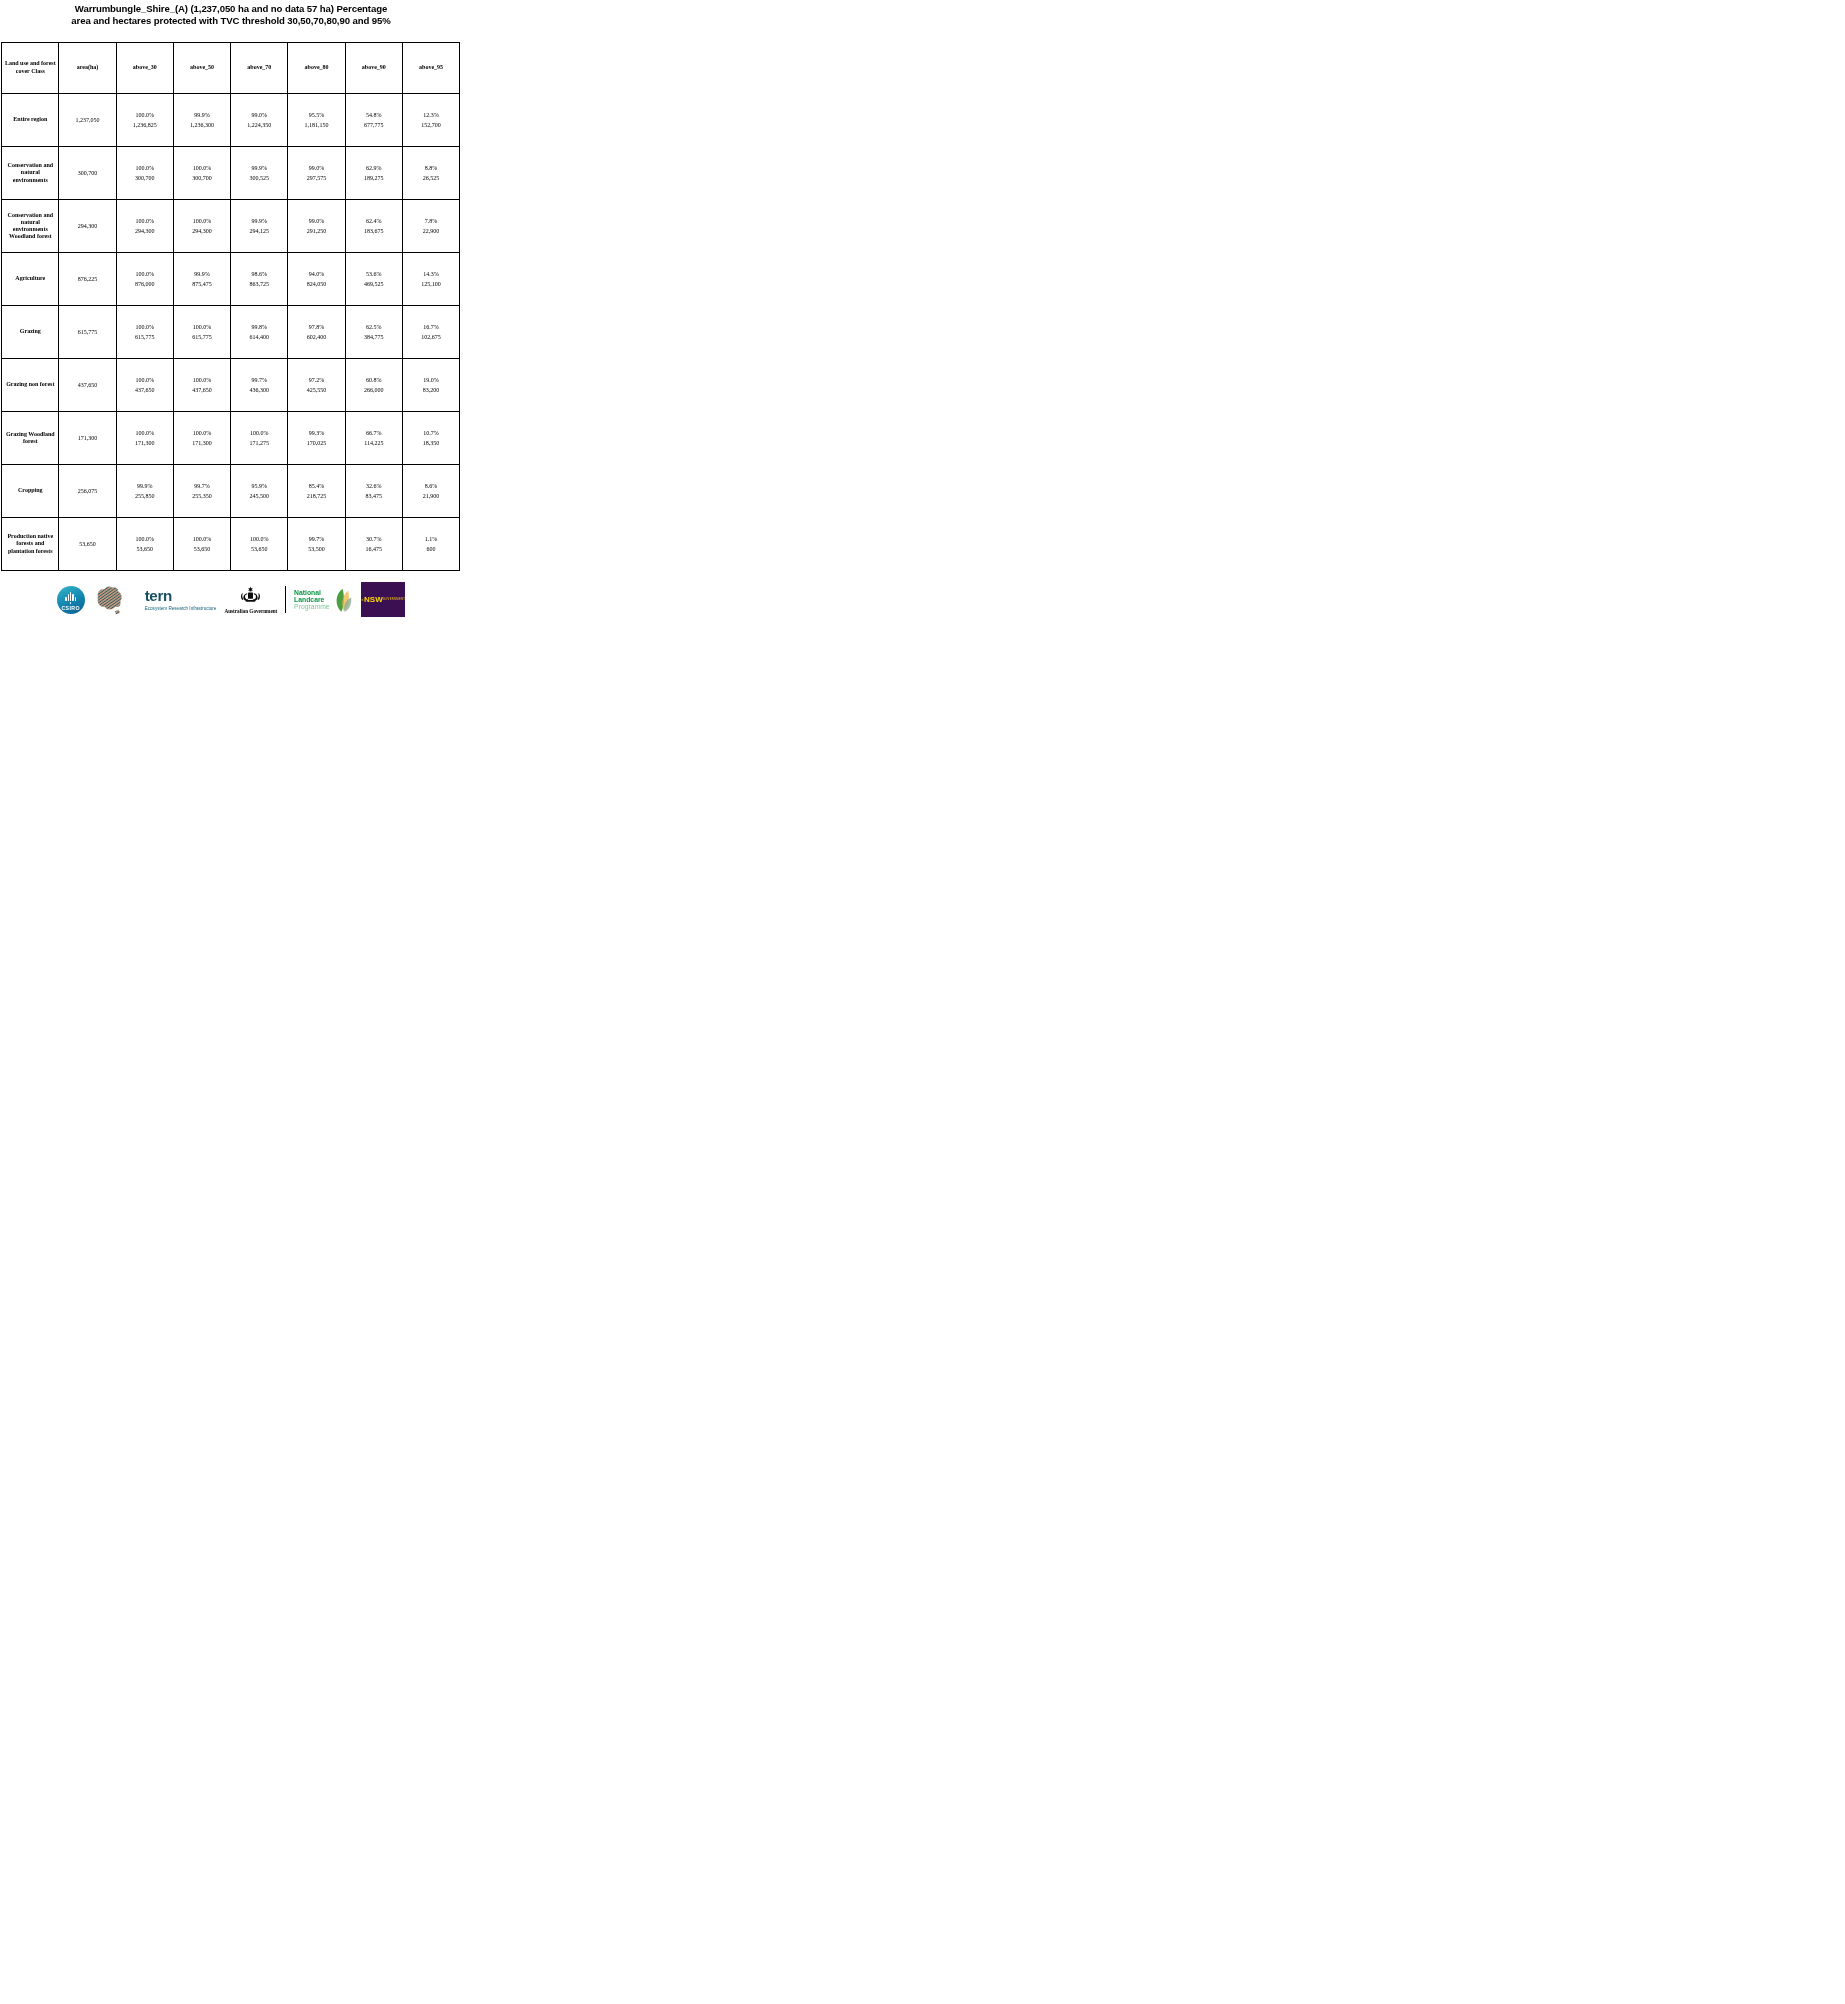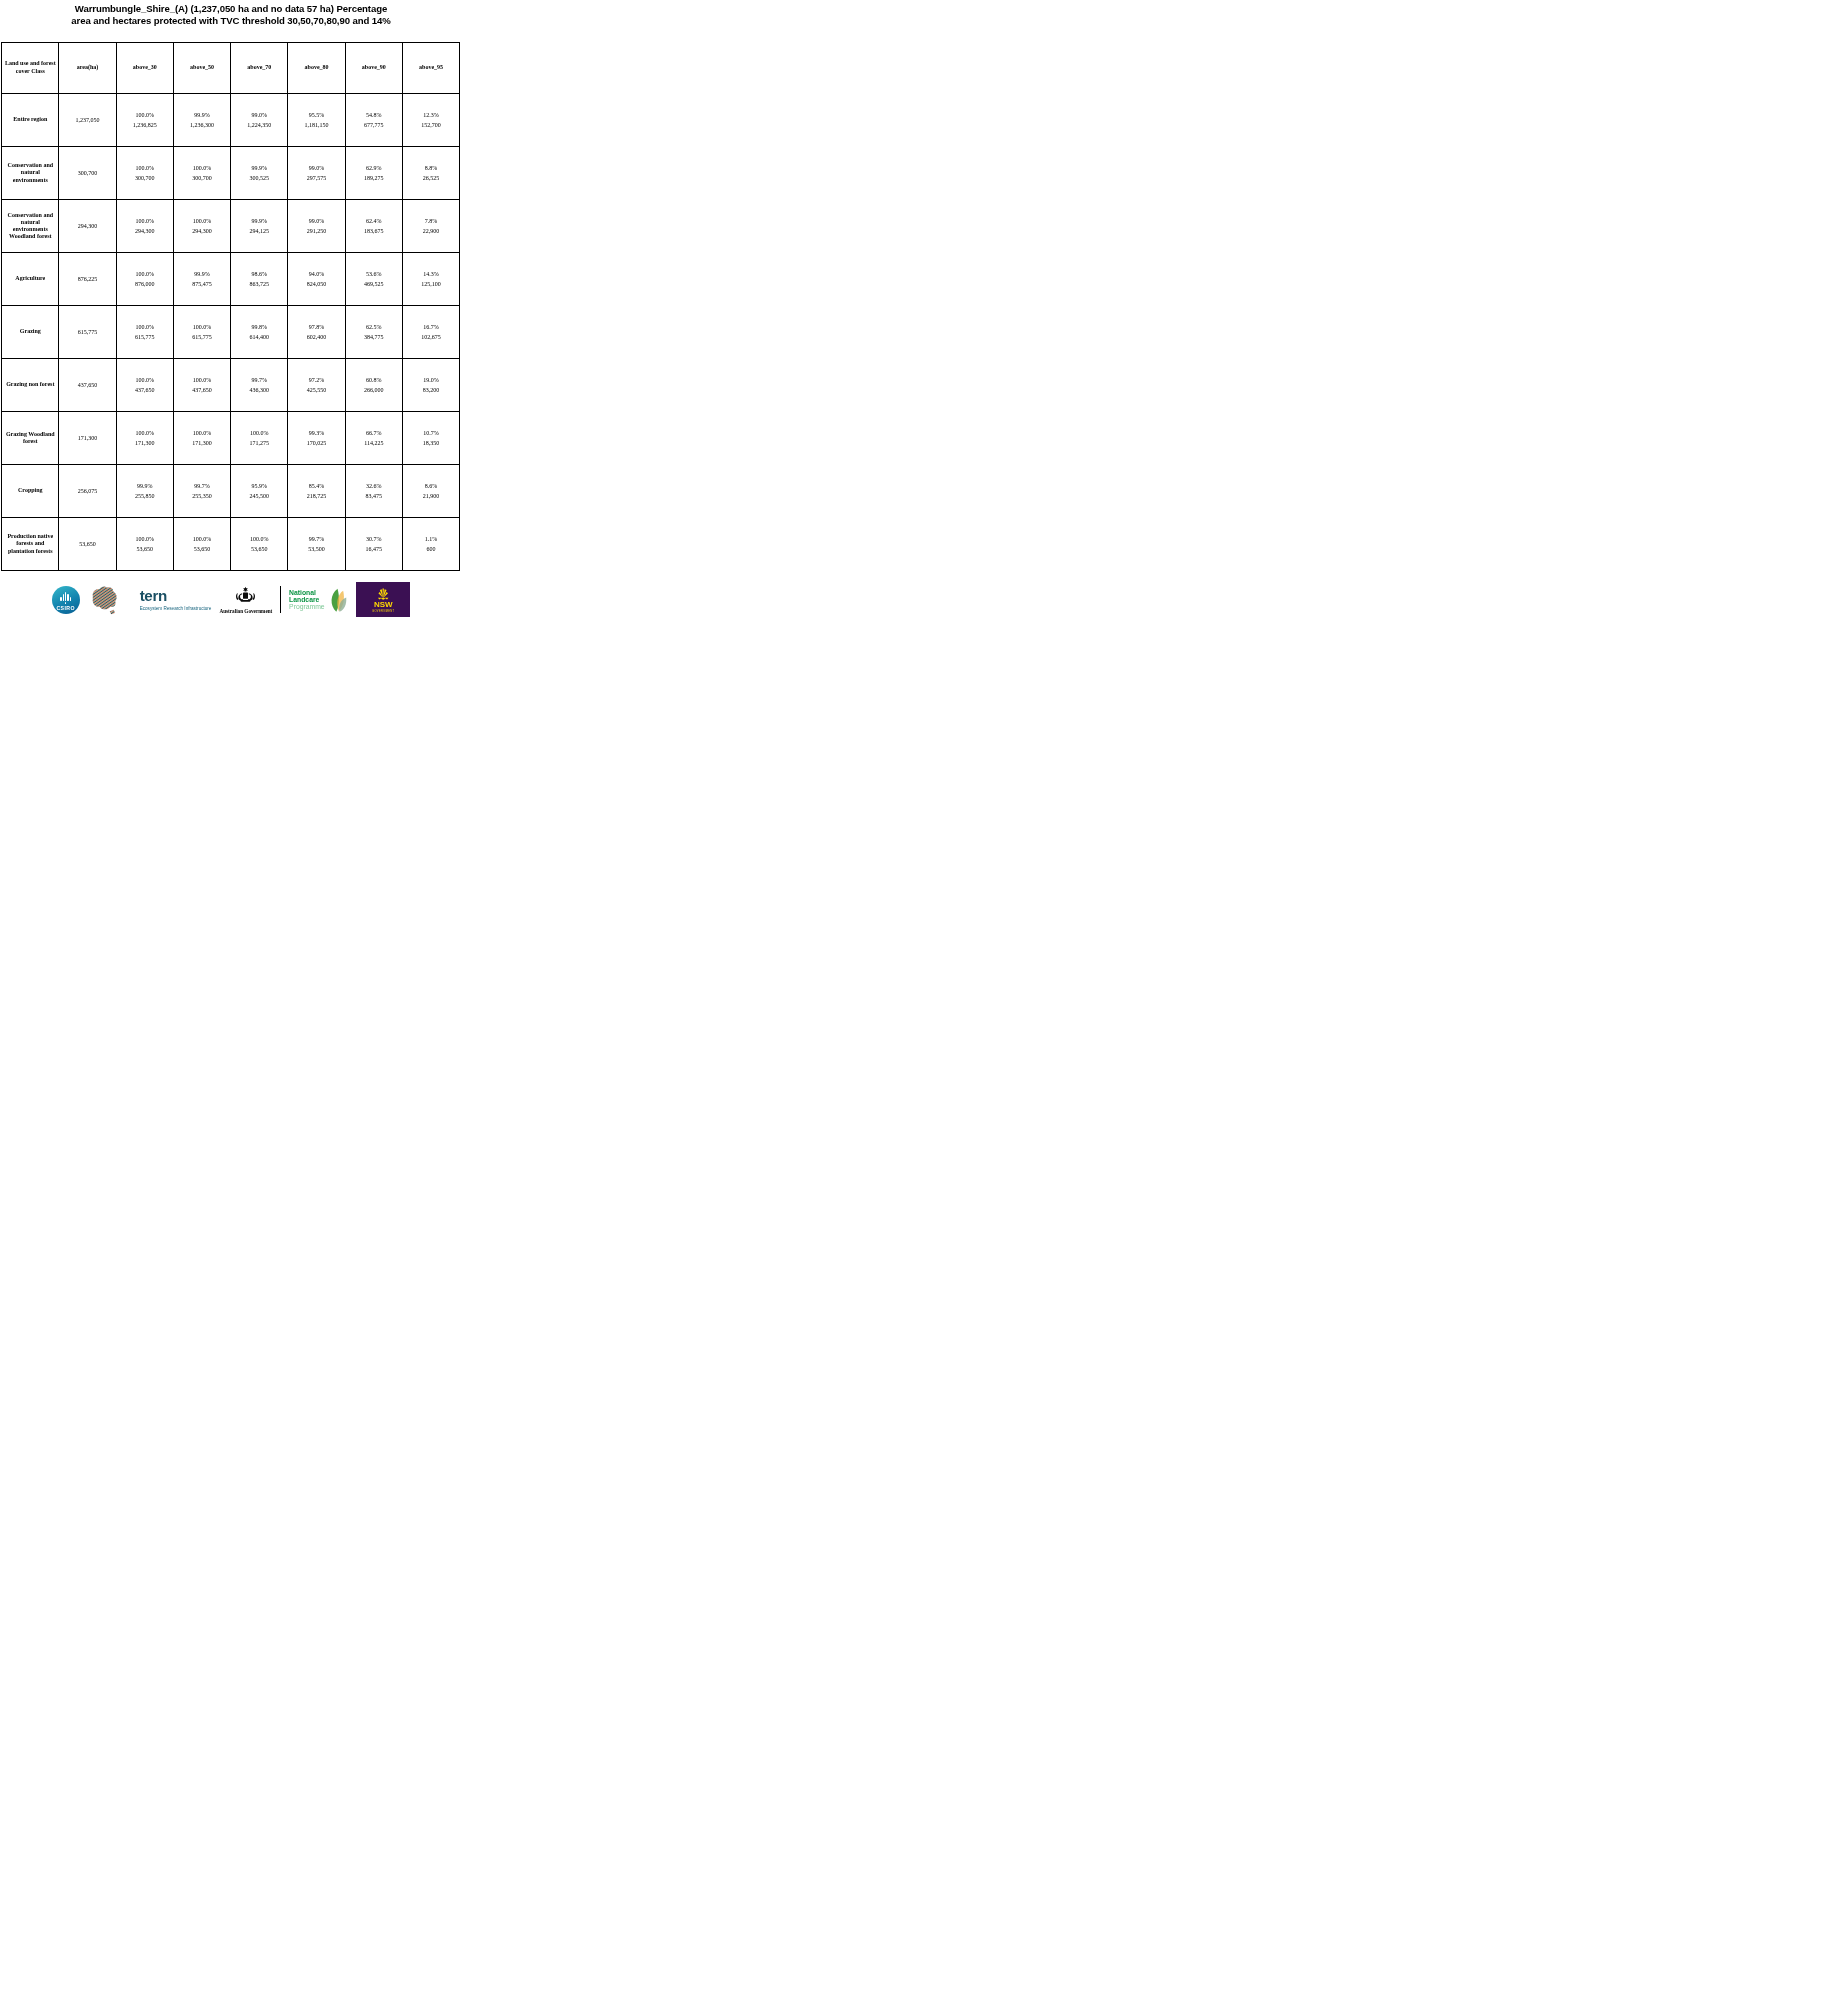--- a/index.html
+++ b/index.html
@@ -31,32 +31,32 @@
   .terntext{display:flex;flex-direction:column;align-items:flex-start;}
   .ternword{font-family:"Liberation Sans", sans-serif;font-weight:bold;font-size:15.2px;line-height:14.4px;color:#1a4f63;letter-spacing:-0.4px;}
   .ternsub{font-family:"Liberation Sans", sans-serif;font-size:4.6px;color:#17647e;margin-top:2.4px;}
   .ausgov{display:flex;flex-direction:column;align-items:center;}
   .ausgov .lbl{font-family:"Liberation Serif", serif;font-weight:bold;font-size:5.2px;margin-top:0.8px;white-space:nowrap;}
   .divider{width:0.8px;height:26.5px;background:#000;}
   .landcare{display:flex;align-items:center;gap:2px;}
   .lctext{display:flex;flex-direction:column;font-family:"Liberation Sans", sans-serif;font-weight:bold;font-size:6.8px;line-height:7.2px;}
   .lc1,.lc2{color:#0b9444;}
   .lc3{color:#7cc795;font-weight:normal;}
-  .nsw{width:54px;height:35px;background:#3b1053;display:flex;flex-direction:column;align-items:center;justify-content:center;}
+  .nsw{width:44px;height:35px;background:#3b1053;display:flex;flex-direction:row;align-items:center;justify-content:center;}
   .nswword{font-family:"Liberation Sans", sans-serif;font-weight:bold;font-size:8px;color:#ffd900;line-height:8px;margin-top:0.8px;}
   .nswsub{font-family:"Liberation Sans", sans-serif;font-size:2.6px;color:#ffd900;letter-spacing:0.4px;margin-top:0.4px;}
 </style>
 </head>
 <body>
 
 <div class="page">
 
   <div class="title">
     <div>Warrumbungle_Shire_(A) (1,237,050 ha and no data 57 ha) Percentage</div>
-    <div>area and hectares protected with TVC threshold 30,50,70,80,90 and 14%</div>
+    <div>area and hectares protected with TVC threshold 30,50,70,80,90 and 95%</div>
   </div>
 
   <table class="data">
     <thead>
       <tr>
         <th>Land use and forest cover Class</th>
         <th>area(ha)</th>
         <th>above_30</th>
         <th>above_50</th>
         <th>above_70</th>

